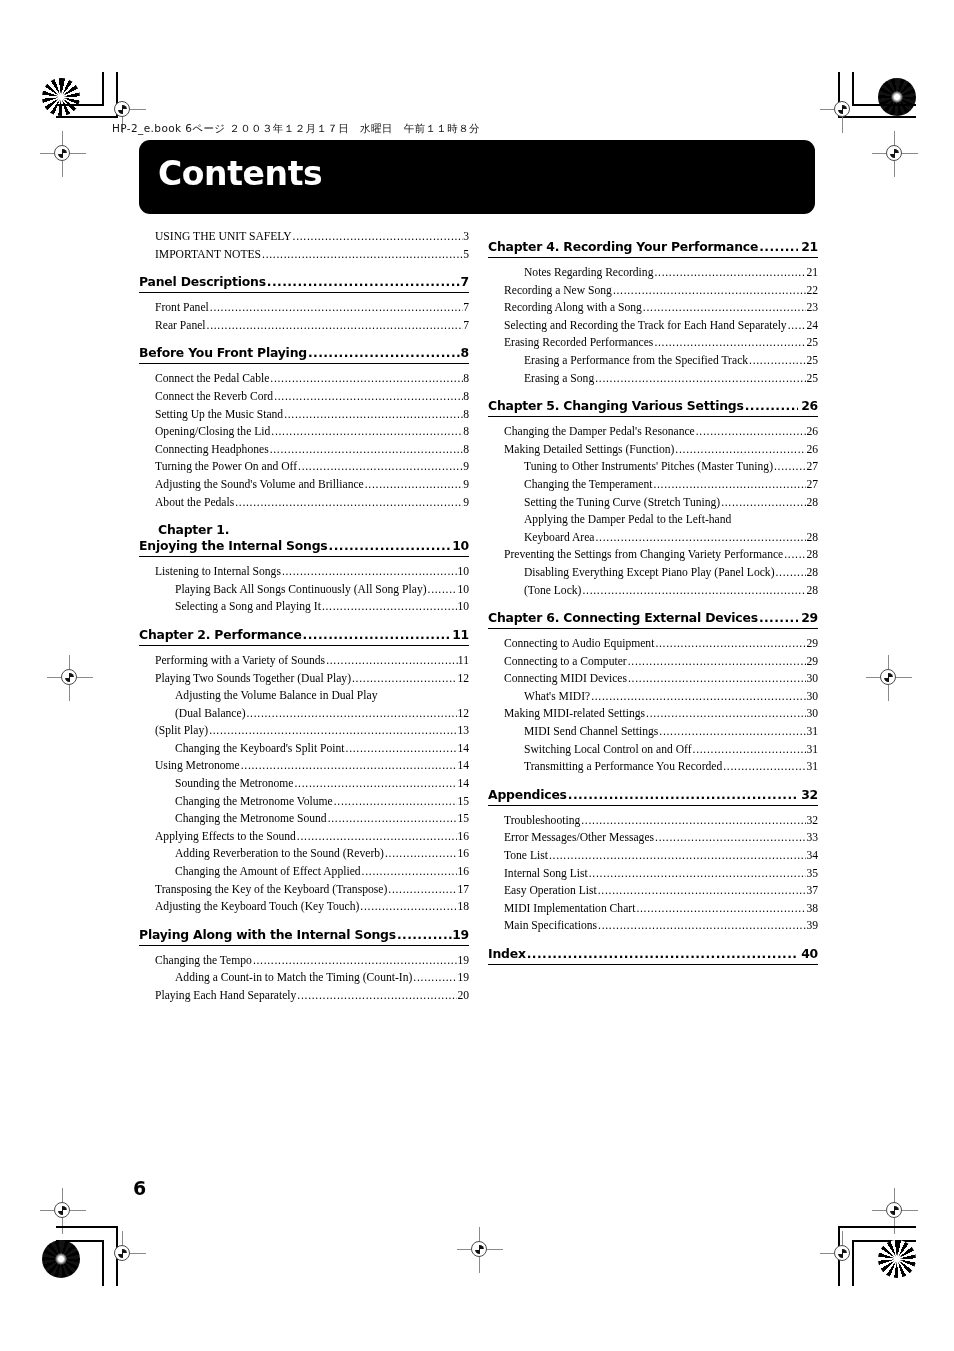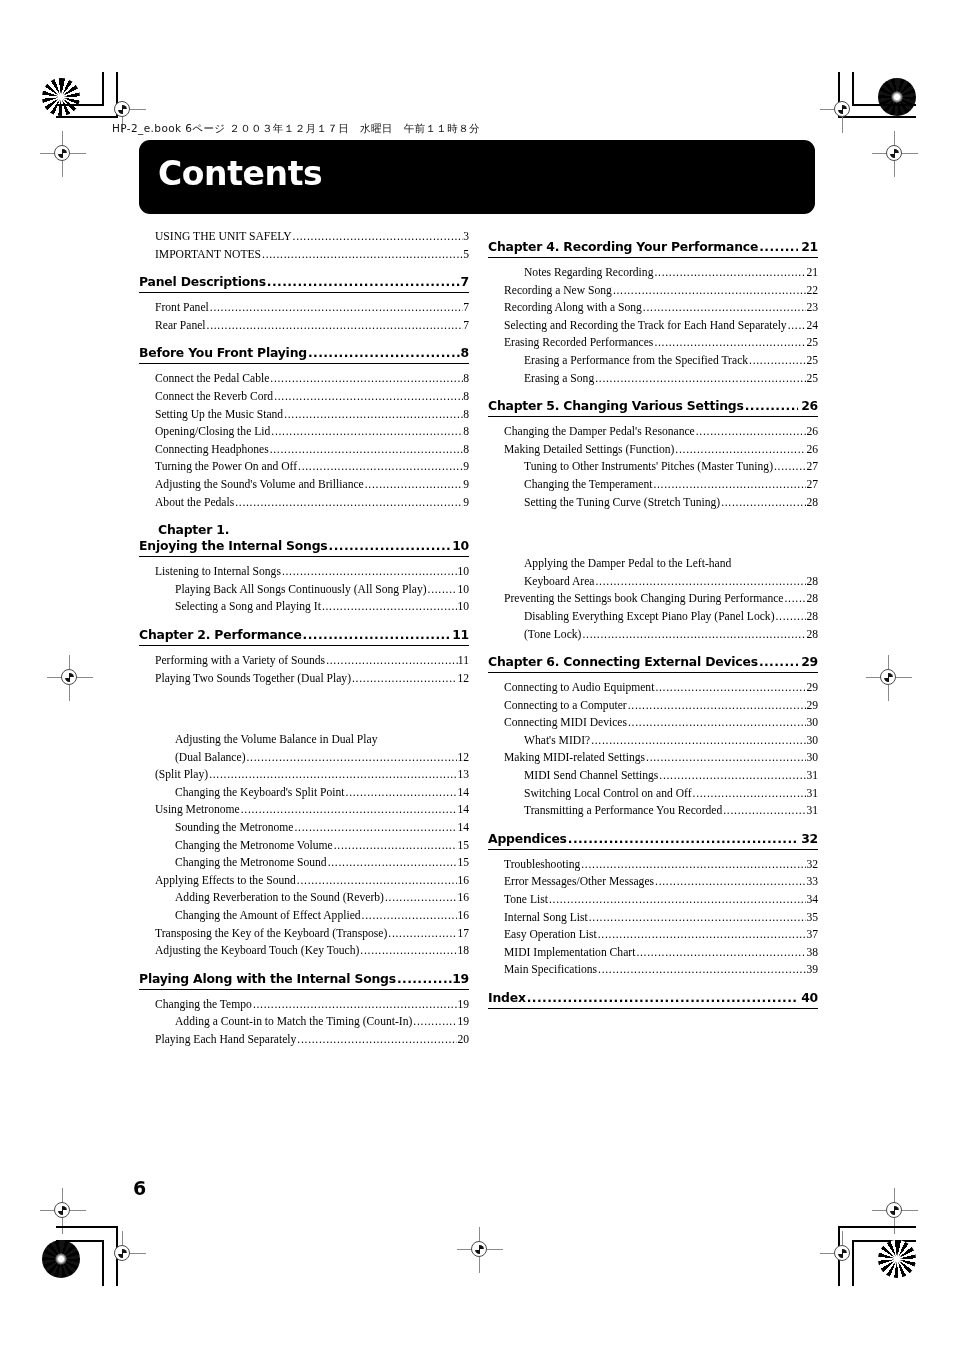--- a/index.html
+++ b/index.html
@@ -208,21 +208,21 @@
 
   
   .toc-wrap {
     font-family: "Liberation Serif", serif;
     font-size: 11.6px;
     line-height: 17.6px;
     color: #000;
   }
   .toc-wrap.lvl1 { padding-left: 16px; }
   .toc-wrap.lvl2 { padding-left: 36px; }
-  .toc-wrap .l1 { display: block; white-space: nowrap; margin-top: 44px; }
+  .toc-wrap .l1 { display: block; white-space: nowrap; }
   .toc-wrap .l2 { display: flex; align-items: flex-start; white-space: nowrap; }
   .toc-wrap .l2 .leader {
     flex: 1 1 auto;
     overflow: hidden;
     white-space: nowrap;
     letter-spacing: 0.7px;
     padding: 0 1px;
   }
   .toc-wrap .l2 .pg { flex: 0 0 auto; }
 
@@ -635,21 +635,21 @@
       </div>
       <div class="toc-wrap lvl2">
         <span class="l1">Applying the Damper Pedal to the Left-hand</span>
         <div class="l2">
           <span>Keyboard Area</span>
           <span class="leader">................................................................................................................................</span>
           <span class="pg">28</span>
         </div>
       </div>
       <div class="toc-entry lvl1">
-        <span class="label">Preventing the Settings book Changing During Performance</span>
+        <span class="label">Preventing the Settings from Changing Variety Performance</span>
         <span class="leader">................................................................................................................................</span>
         <span class="pg">28</span>
       </div>
       <div class="toc-entry lvl2">
         <span class="label">Disabling Everything Except Piano Play (Panel Lock)</span>
         <span class="leader">................................................................................................................................</span>
         <span class="pg">28</span>
       </div>
       <div class="toc-wrap lvl2">
         <div class="l2">

